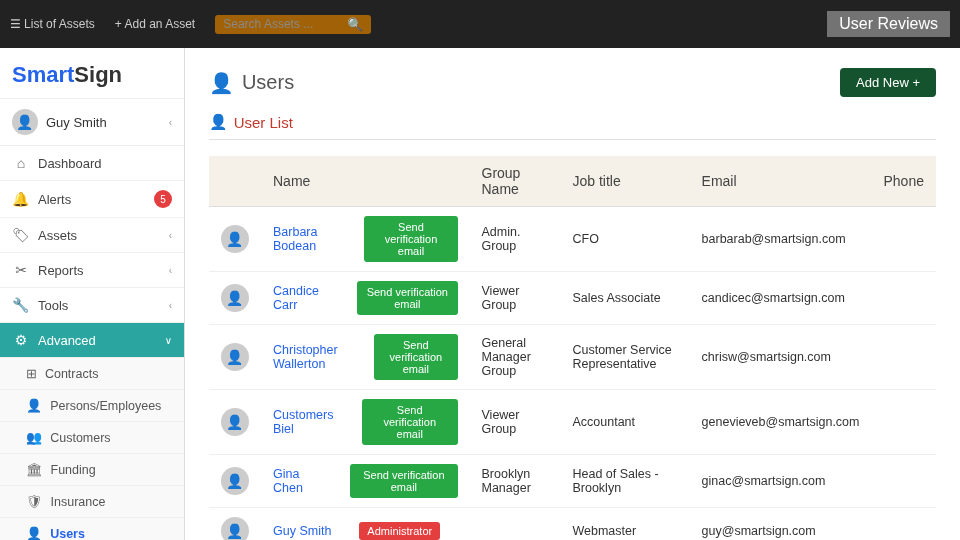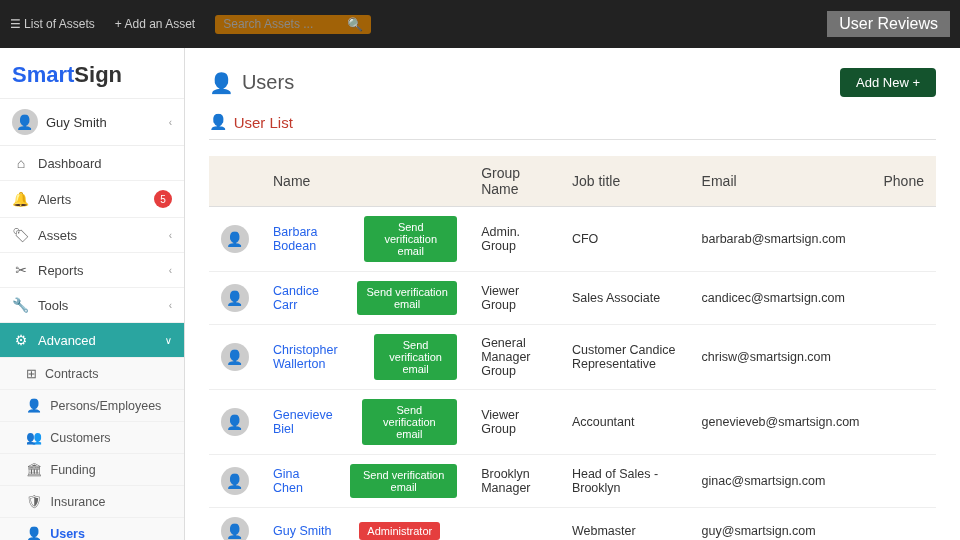--- a/index.html
+++ b/index.html
@@ -270,31 +270,31 @@
             <td>
               <div class="row-avatar">👤</div>
             </td>
             <td>
               <div class="name-cell">
     <span class="user-name">Christopher Wallerton</span>
                 <button class="btn-verify">Send verification email</button>
               </div>
             </td>
             <td>General Manager Group</td>
-            <td>Customer Candice Representative</td>
+            <td>Customer Service Representative</td>
             <td>chrisw@smartsign.com</td>
             <td></td>
           </tr>
           <tr>
             <td>
               <div class="row-avatar">👤</div>
             </td>
             <td>
               <div class="name-cell">
-    <span class="user-name">Genevieve Biel</span>
+    <span class="user-name">Customers Biel</span>
                 <button class="btn-verify">Send verification email</button>
               </div>
             </td>
             <td>Viewer Group</td>
             <td>Accountant</td>
             <td>genevieveb@smartsign.com</td>
             <td></td>
           </tr>
           <tr>
             <td>

